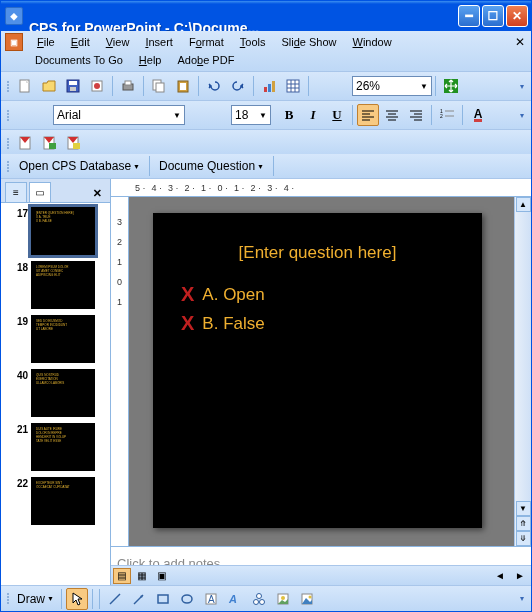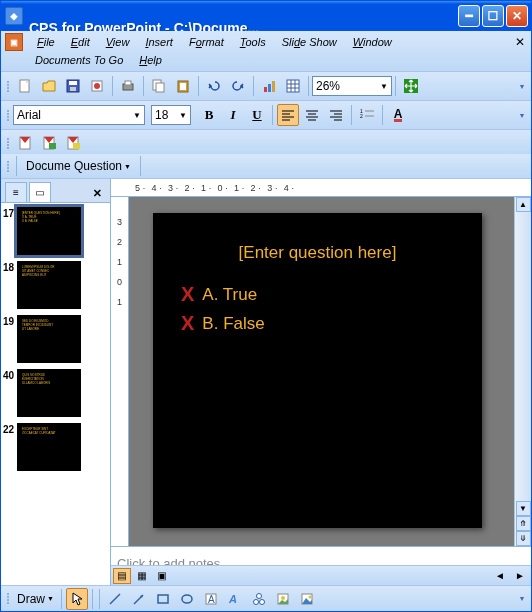--- a/index.html
+++ b/index.html
@@ -8,46 +8,46 @@
   .titlebar { height: 30px; background: linear-gradient(to bottom, #3b8ef0 0%, #0054e3 10%, #0054e3 90%, #0054e3 100%); display: flex; align-items: center; color: #fff; font-weight: bold; font-size: 14px; padding-left: 4px; }
   .titlebar .app-icon { width: 18px; height: 18px; margin-right: 6px; background: #5090e8; border: 1px solid #2a6bc8; border-radius: 2px; display: flex; align-items: center; justify-content: center; font-size: 9px; }
   .titlebar .title-text { flex: 1; white-space: nowrap; overflow: hidden; text-overflow: ellipsis; text-shadow: 1px 1px 1px rgba(0,0,0,0.3); margin-top: 24px; }
   .winbtns { display: flex; gap: 2px; margin-right: 3px; }
   .winbtn { width: 22px; height: 22px; border: 1px solid #fff; border-radius: 3px; display: flex; align-items: center; justify-content: center; font-family: Arial; font-weight: bold; font-size: 12px; color: #fff; cursor: pointer; }
   .winbtn.min, .winbtn.max { background: linear-gradient(to bottom,#5aa2f0,#2a6ed0); }
   .winbtn.close { background: linear-gradient(to bottom,#f08050,#d04020); }
 
   .menubar { background: linear-gradient(to bottom,#d6e7fb,#bed8f6); padding: 2px 4px; display: flex; flex-wrap: wrap; align-items: center; gap: 0; border-bottom: 1px solid #a9c6ea; position: relative; }
   .menubar .pp-icon { width: 18px; height: 18px; background: #e07030; border: 1px solid #b05010; margin-right: 6px; display:flex;align-items:center;justify-content:center;font-size:8px;color:#fff;font-weight:bold; }
-  .menu-item { padding: 3px 8px; cursor: pointer; color: #000; font-style: italic; }
+  .menu-item { padding: 3px 8px; cursor: pointer; color: #000; }
   .menu-item u { text-decoration: underline; }
   .menubar .x-ctrl { position: absolute; right: 6px; top: 4px; font-family: Arial; cursor: pointer; font-size: 12px; color: #000; }
 
   .toolbar { background: linear-gradient(to bottom,#d6e7fb,#bed8f6); padding: 3px 4px; display: flex; align-items: center; gap: 0; border-bottom: 1px solid #a9c6ea; }
   .tbtn { width: 22px; height: 22px; margin: 0 1px; display: flex; align-items: center; justify-content: center; cursor: pointer; border: 1px solid transparent; border-radius: 2px; }
   .tbtn.active { background: #f8ca82; border-color: #c08030; }
   .sep { width: 1px; height: 20px; background: #8db6e2; margin: 0 3px; }
-  .combo { height: 20px; background: #fff; border: 1px solid #6a8cb8; display: flex; align-items: center; padding: 0 3px; font-size: 12px; }
+  .combo { height: 20px; background: #fff; border: 1px solid #6a8cb8; display: flex; align-items: center; padding: 0 3px; font-size: 12px; margin-left: 40px; }
   .combo .arrow { margin-left: 4px; font-size: 8px; color: #000; }
   .zoom { width: 80px; }
   .font-name { width: 132px; }
   .font-size { width: 40px; }
 
   .cps-toolbar { background: linear-gradient(to bottom,#d6e7fb,#bed8f6); padding: 2px 4px; display:flex; align-items:center; border-bottom:1px solid #a9c6ea; }
   .cps-drop { padding: 3px 6px; cursor: pointer; font-size: 12px; display:flex;align-items:center; }
   .cps-drop .arr { font-size: 7px; margin-left: 2px; }
   .cps-icon { width: 14px; height: 14px; margin-right:4px; background: linear-gradient(135deg,#d04040 33%,#40d040 33%,#40d040 66%,#4040d0 66%); border-radius: 2px; }
 
   .workspace { flex: 1; display: flex; background: #cfe0f6; overflow: hidden; }
   .thumbs { width: 110px; background: #fff; display: flex; flex-direction: column; border-right: 1px solid #8db6e2; }
   .tabstrip { height: 24px; display: flex; align-items: flex-end; background: #cfe0f6; padding: 0 4px; gap: 2px; border-bottom: 1px solid #8db6e2;}
   .tabstrip .tab { width: 22px; height: 20px; background: #d6e7fb; border: 1px solid #8db6e2; border-bottom: none; display: flex; align-items: center; justify-content: center; cursor: pointer; font-size: 10px; }
   .tabstrip .tab.active { background: #fff; }
   .tabstrip .tabx { margin-left: auto; padding: 2px 4px; cursor: pointer; font-weight: bold; }
-  .thumb-scroll { flex: 1; overflow-y: auto; padding: 4px 0; }
+  .thumb-scroll { flex: 1; overflow-y: auto; padding: 4px 14px; }
   .thumb-row { display: flex; align-items: flex-start; margin-bottom: 6px; }
   .thumb-num { width: 16px; font-size: 10px; font-weight: bold; text-align: right; padding-right: 3px; padding-top: 1px; }
   .thumb { width: 64px; height: 48px; background: #000; border: 1px solid #000; padding: 4px; font-size: 3px; color: #e0b030; line-height: 1.3; overflow: hidden; cursor: pointer; position: relative; }
   .thumb.selected { outline: 3px solid #4a6a9a; }
 
   .editor-area { flex: 1; display: flex; flex-direction: column; }
   .ruler-h { height: 18px; background: #fff; border-bottom: 1px solid #8db6e2; font-size: 9px; display:flex; align-items:center; padding-left: 24px; color:#333; }
   .ruler-h span { margin-right: 6px; }
   .editor-body { flex: 1; display: flex; }
   .ruler-v { width: 18px; background: #fff; border-right: 1px solid #8db6e2; display:flex; flex-direction:column; align-items:center; font-size:9px; padding-top: 20px; color:#333; }
@@ -99,20 +99,21 @@
     <div class="menu-item"><u>V</u>iew</div>
     <div class="menu-item"><u>I</u>nsert</div>
     <div class="menu-item">F<u>o</u>rmat</div>
     <div class="menu-item"><u>T</u>ools</div>
     <div class="menu-item">Sli<u>d</u>e Show</div>
     <div class="menu-item"><u>W</u>indow</div>
     <div style="flex-basis:100%;height:0"></div>
     <div style="width:22px"></div>
     <div class="menu-item">Documents To Go</div>
     <div class="menu-item"><u>H</u>elp</div>
+    <div class="menu-item">Ado<u>b</u>e PDF</div>
     <div class="x-ctrl">✕</div>
   </div>
 
   <div class="toolbar">
     <div class="grip">
         <i></i>
         <i></i>
         <i></i>
         <i></i>
       </div>
@@ -298,20 +299,24 @@
         </svg>
       </div>
   </div>
 
   <div class="cps-toolbar">
     <div class="grip">
         <i></i>
         <i></i>
         <i></i>
         <i></i>
+      </div>
+    <div class="cps-drop">
+        <span>Open CPS Database</span>
+        <span class="arr">▼</span>
       </div>
     <div class="sep"></div>
     <div class="cps-drop">
         <span>Docume Question</span>
         <span class="arr">▼</span>
       </div>
     <div class="sep"></div>
   </div>
 
   <div class="workspace">
@@ -345,20 +350,29 @@
               <div>TEMPOR INCIDIDUNT</div>
               <div>UT LABORE</div>
             </div>
           </div>
           <div class="thumb-row">
             <div class="thumb-num">40</div>
             <div class="thumb">
               <div>QUIS NOSTRUD</div>
               <div>EXERCITATION</div>
               <div>ULLAMCO LABORIS</div>
+            </div>
+          </div>
+          <div class="thumb-row">
+            <div class="thumb-num">21</div>
+            <div class="thumb">
+              <div>DUIS AUTE IRURE</div>
+              <div>DOLOR IN REPRE</div>
+              <div>HENDERIT IN VOLUP</div>
+              <div>TATE VELIT ESSE</div>
             </div>
           </div>
           <div class="thumb-row">
             <div class="thumb-num">22</div>
             <div class="thumb">
               <div>EXCEPTEUR SINT</div>
               <div>OCCAECAT CUPIDATAT</div>
             </div>
           </div>
         </div>
@@ -384,21 +398,21 @@
             <span>1</span>
             <span>0</span>
             <span>1</span>
           </div>
         <div class="canvas-wrap">
           <div class="slide">
             <div class="q">[Enter question here]</div>
             <div id="answers">
                 <div class="ans">
                   <span class="xx">X</span>
-                  <span>A.  True</span>
+                  <span>A.  Open</span>
                 </div>
                 <div class="ans">
                   <span class="xx">X</span>
                   <span>B.  False</span>
                 </div>
               </div>
           </div>
         </div>
         <div class="vscroll">
           <div class="sb-btn">▲</div>

